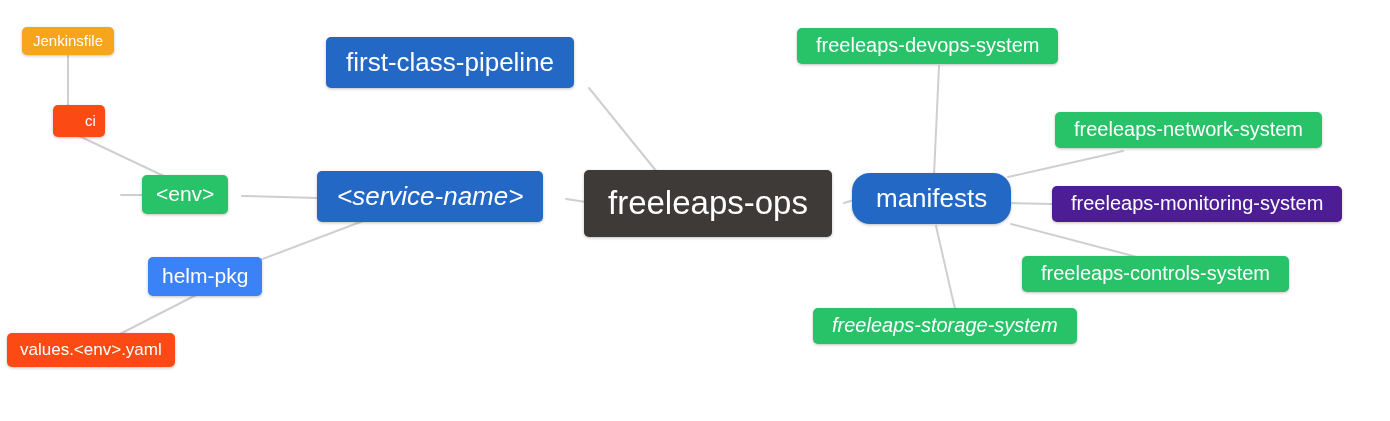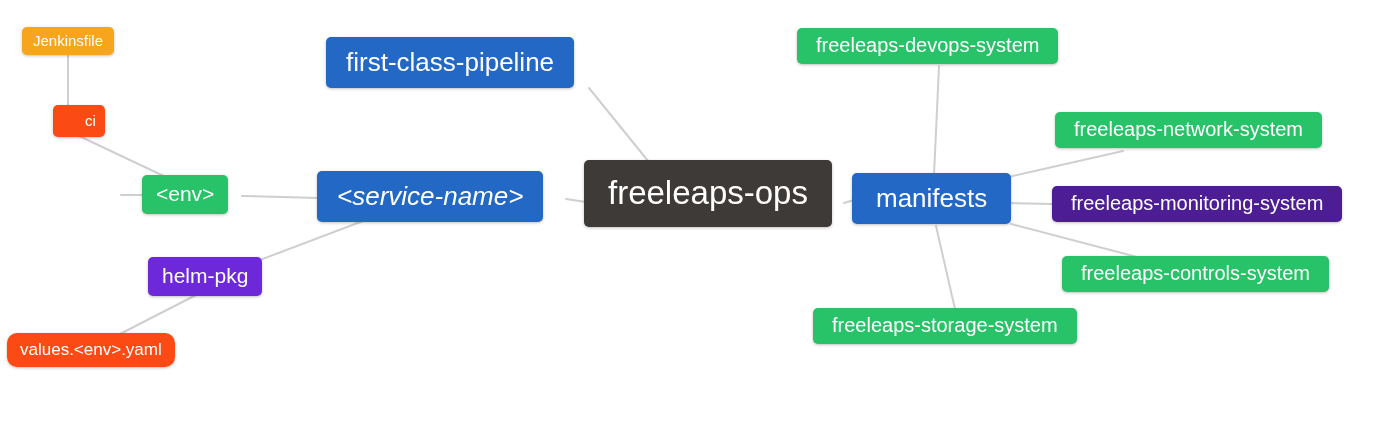--- a/index.html
+++ b/index.html
@@ -68,35 +68,35 @@
     <line x1="936" y1="226" x2="955" y2="309" stroke="#CFCFCF"></line>
   </svg>
 
   <div class="node n-xs" style="left: 22px; top: 27px; background: rgb(247, 165, 29);">Jenkinsfile</div>
 
   <div class="node n-ci" style="left: 53px; top: 105px; background: rgb(251, 74, 20); padding-left: 32px;">ci</div>
 
 
   <div class="node n-md" style="left: 142px; top: 175px; background: rgb(40, 194, 104);">&lt;env&gt;</div>
 
-  <div class="node n-md" style="left: 148px; top: 257px; background: #6d28d9;">helm-pkg</div>
+  <div class="node n-md" style="left: 148px; top: 257px; background: #3b82f6;">helm-pkg</div>
 
-  <div class="node n-sm" style="left: 7px; top: 333px; background: rgb(251, 74, 20); border-radius: 10px;">values.&lt;env&gt;.yaml</div>
+  <div class="node n-sm" style="left: 7px; top: 333px; background: rgb(251, 74, 20);">values.&lt;env&gt;.yaml</div>
 
   <div class="node n-lg" style="left: 314px; top: 37px; background: rgb(34, 104, 196); margin-left: 12px;">first-class-pipeline</div>
 
   <div class="node n-lg" style="left: 317px; top: 171px; background: rgb(34, 104, 196); font-style: italic;">&lt;service-name&gt;</div>
 
-  <div class="node n-xl" style="left: 584px; top: 160px; background: rgb(61, 58, 55);">freeleaps-ops</div>
+  <div class="node n-xl" style="left: 584px; top: 170px; background: rgb(61, 58, 55);">freeleaps-ops</div>
 
-  <div class="node n-lg" style="left: 852px; top: 173px; padding-left: 24px; padding-right: 24px; background: rgb(34, 104, 196);">manifests</div>
+  <div class="node n-lg" style="left: 852px; top: 173px; padding-left: 24px; padding-right: 24px; background: rgb(34, 104, 196); border-radius: 18px;">manifests</div>
 
   <div class="node n-grn" style="left: 797px; top: 28px; background: rgb(40, 194, 104);">freeleaps-devops-system</div>
 
   <div class="node n-grn" style="left: 1055px; top: 112px; background: rgb(40, 194, 104);">freeleaps-network-system</div>
 
   <div class="node n-grn" style="left: 1052px; top: 186px; background: #4c1d95;">freeleaps-monitoring-system</div>
 
-  <div class="node n-grn" style="left: 1062px; top: 256px; background: rgb(40, 194, 104);">freeleaps-controls-system</div>
+  <div class="node n-grn" style="left: 1022px; top: 256px; background: rgb(40, 194, 104);">freeleaps-controls-system</div>
 
-  <div class="node n-grn" style="left: 813px; top: 308px; background: rgb(40, 194, 104);">freeleaps-storage-system</div>
+  <div class="node n-grn" style="left: 813px; top: 308px; background: rgb(40, 194, 104); font-style: italic;">freeleaps-storage-system</div>
 
 </div>
 
 </body></html>

